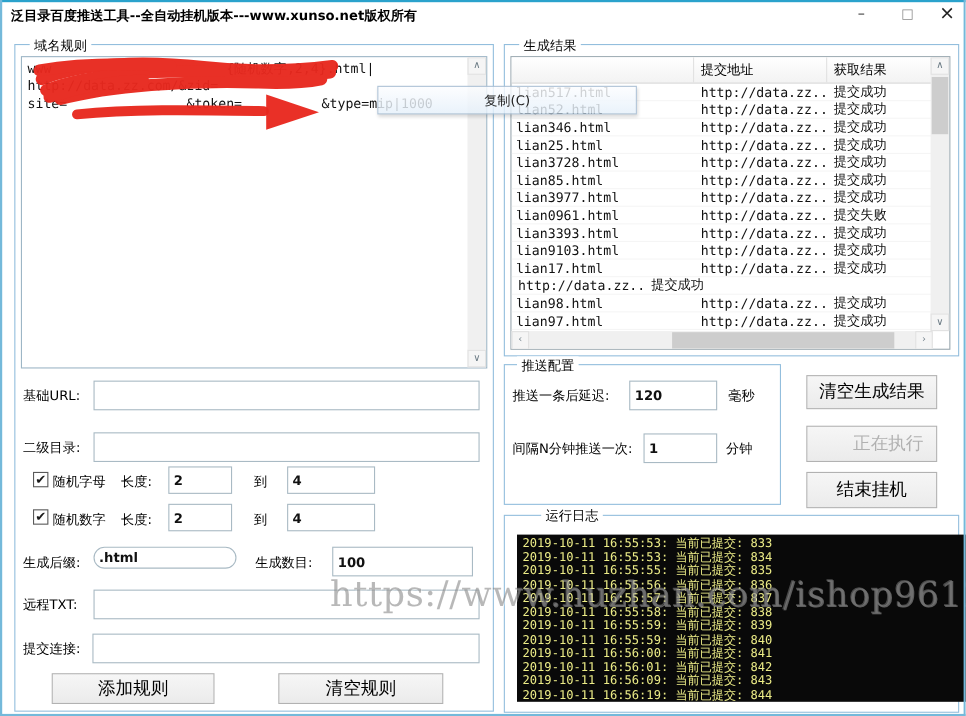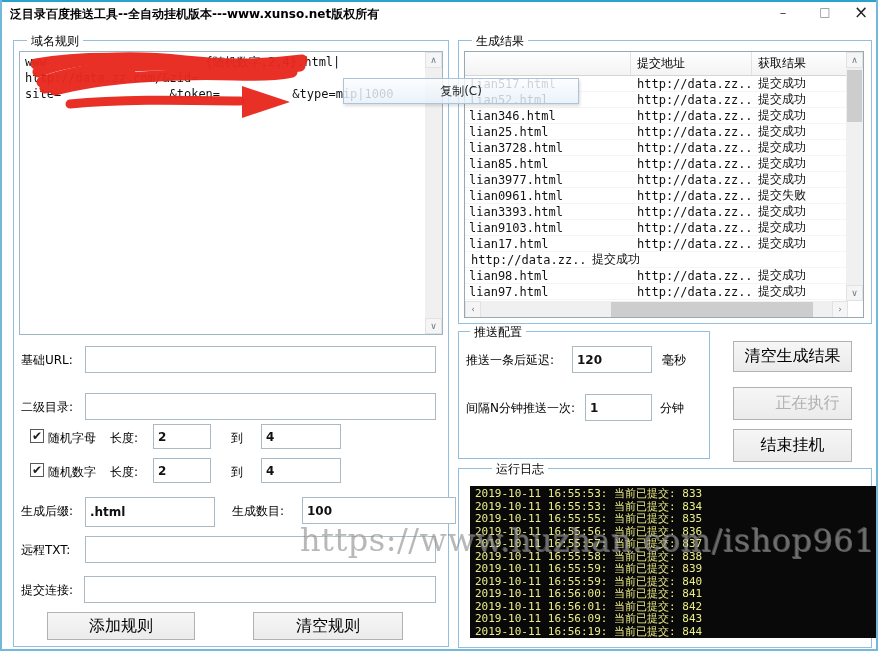--- a/index.html
+++ b/index.html
@@ -95,23 +95,23 @@
   <div class="cb" style="left:30px;top:463px;">
       <span>✔</span>
     </div>
   <div class="lbl" style="left:48px;top:464px;">随机数字</div>
   <div class="lbl" style="left:110px;top:464px;">长度:</div>
   <input class="tb" style="left: 153px; top: 458px; width: 58px; height: 25px;" value="2">
   <div class="lbl" style="left:231px;top:464px;">到</div>
   <input class="tb" style="left: 261px; top: 458px; width: 80px; height: 25px;" value="4">
 
   <div class="lbl" style="left:21px;top:503px;">生成后缀:</div>
-  <input class="tb" style="left: 85px; top: 497px; width: 130px; height: 30px;" value=".html">
+  <input class="tb" style="left: 85px; top: 497px; width: 130px; height: 20px; border-radius: 12px;" value=".html">
   <div class="lbl" style="left:232px;top:503px;">生成数目:</div>
-  <input class="tb" style="left: 302px; top: 497px; width: 154px; height: 27px;" value="100">
+  <input class="tb" style="left: 302px; top: 497px; width: 128px; height: 27px;" value="100">
 
   <div class="lbl" style="left:21px;top:542px;">远程TXT:</div>
   <input class="tb" style="left: 85px; top: 536px; width: 351px; height: 27px;" value="">
 
   <div class="lbl" style="left:21px;top:582px;">提交连接:</div>
   <input class="tb" style="left: 84px; top: 576px; width: 352px; height: 27px;" value="">
 
   <div class="btn" style="left:47px;top:612px;width:148px;height:28px;">添加规则</div>
   <div class="btn" style="left:253px;top:612px;width:150px;height:28px;">清空规则</div>
 

